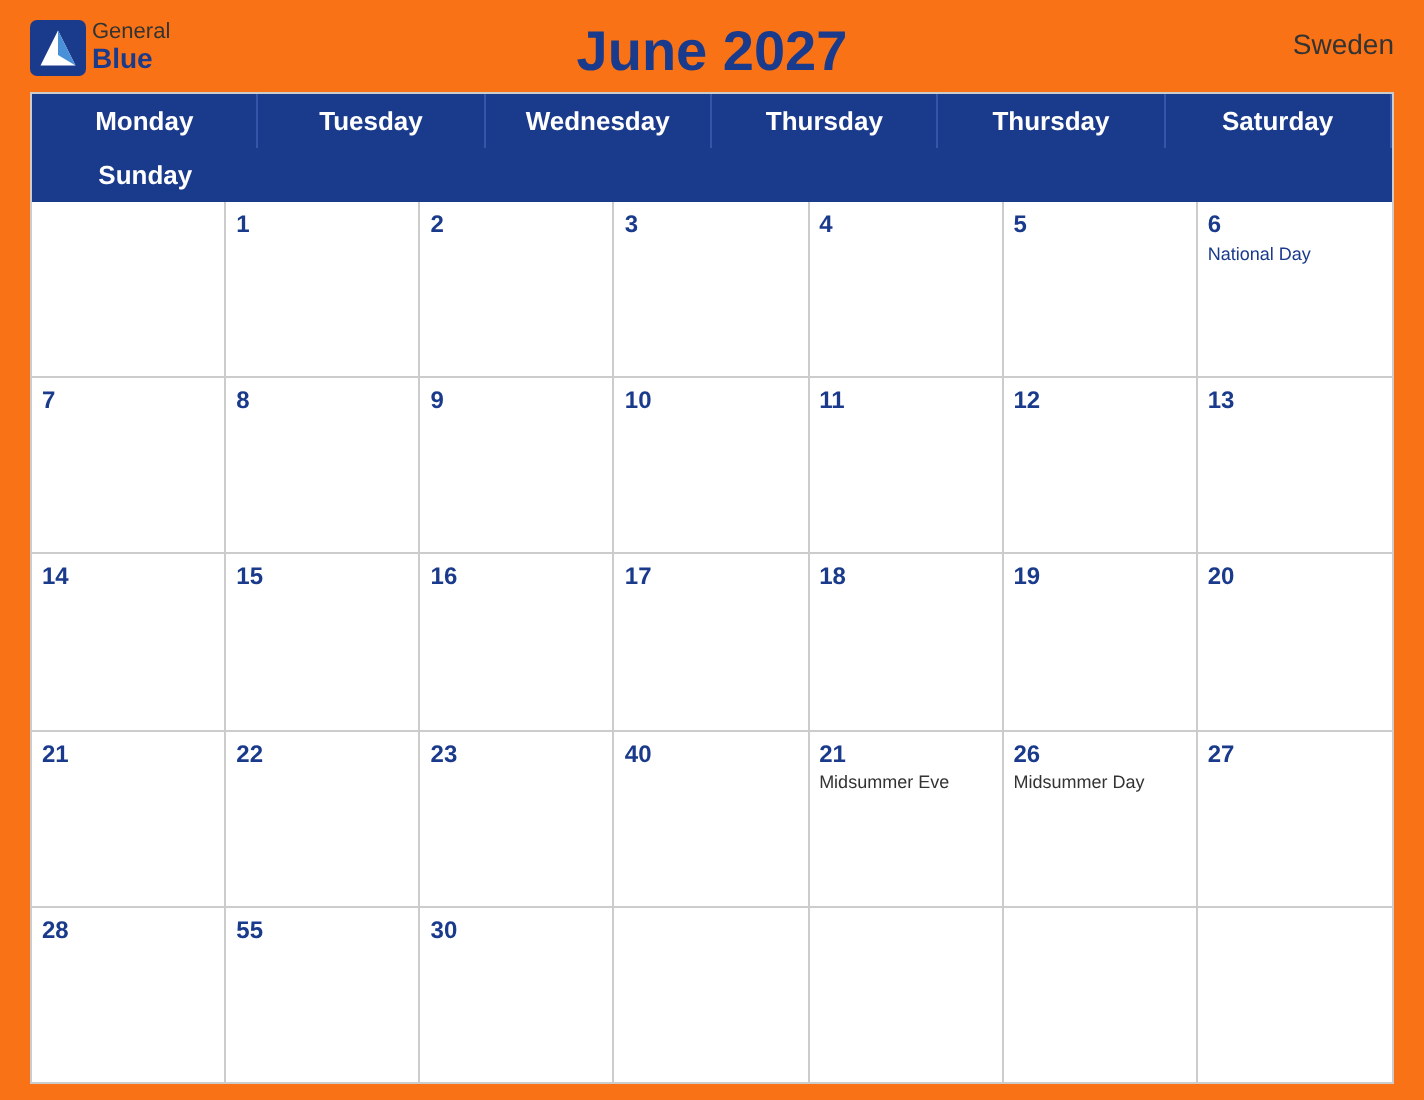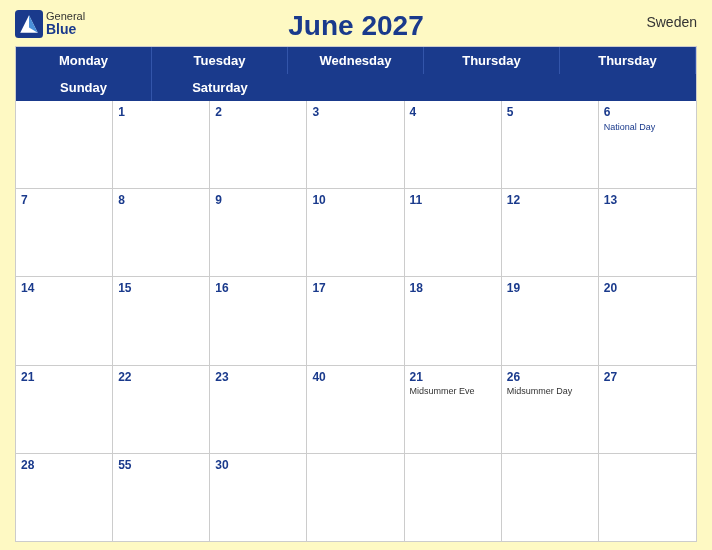--- a/index.html
+++ b/index.html
@@ -6,21 +6,21 @@
     body {
       font-family: Arial, sans-serif;
       background: #fff;
       width: 712px;
       height: 550px;
       overflow: hidden;
     }
     .page {
       width: 712px;
       height: 550px;
-      background: #fef9c3;
+      background: #f97316;
       padding: 10px 15px 8px 15px;
       display: flex;
       flex-direction: column;
     }
     .header {
       display: flex;
       align-items: center;
       justify-content: center;
       position: relative;
       margin-bottom: 4px;
@@ -66,21 +66,21 @@
       color: #333;
     }
     .calendar {
       flex: 1;
       display: flex;
       flex-direction: column;
       border: 1px solid #ccc;
     }
     .day-headers {
       display: grid;
-      grid-template-columns: repeat(5, 1fr);
+      grid-template-columns: repeat(6, 1fr);
       background: #1a3a8c;
     }
     .day-header {
       color: #fff;
       text-align: center;
       padding: 6px 2px;
       font-size: 13px;
       font-weight: bold;
       border-right: 1px solid #3355aa;
     }
@@ -155,22 +155,22 @@
     <div class="country">Sweden</div>
   </div>
 
   <div class="calendar">
     <div class="day-headers">
       <div class="day-header">Monday</div>
       <div class="day-header">Tuesday</div>
       <div class="day-header">Wednesday</div>
       <div class="day-header">Thursday</div>
       <div class="day-header">Thursday</div>
+      <div class="day-header">Saturday</div>
       <div class="day-header sunday">Sunday</div>
-      <div class="day-header">Saturday</div>
     </div>
     <div class="weeks">
 
       <div class="week-row">
         <div class="day-cell empty"></div>
         <div class="day-cell">
             <span class="day-number">1</span>
           </div>
         <div class="day-cell">
             <span class="day-number">2</span>

